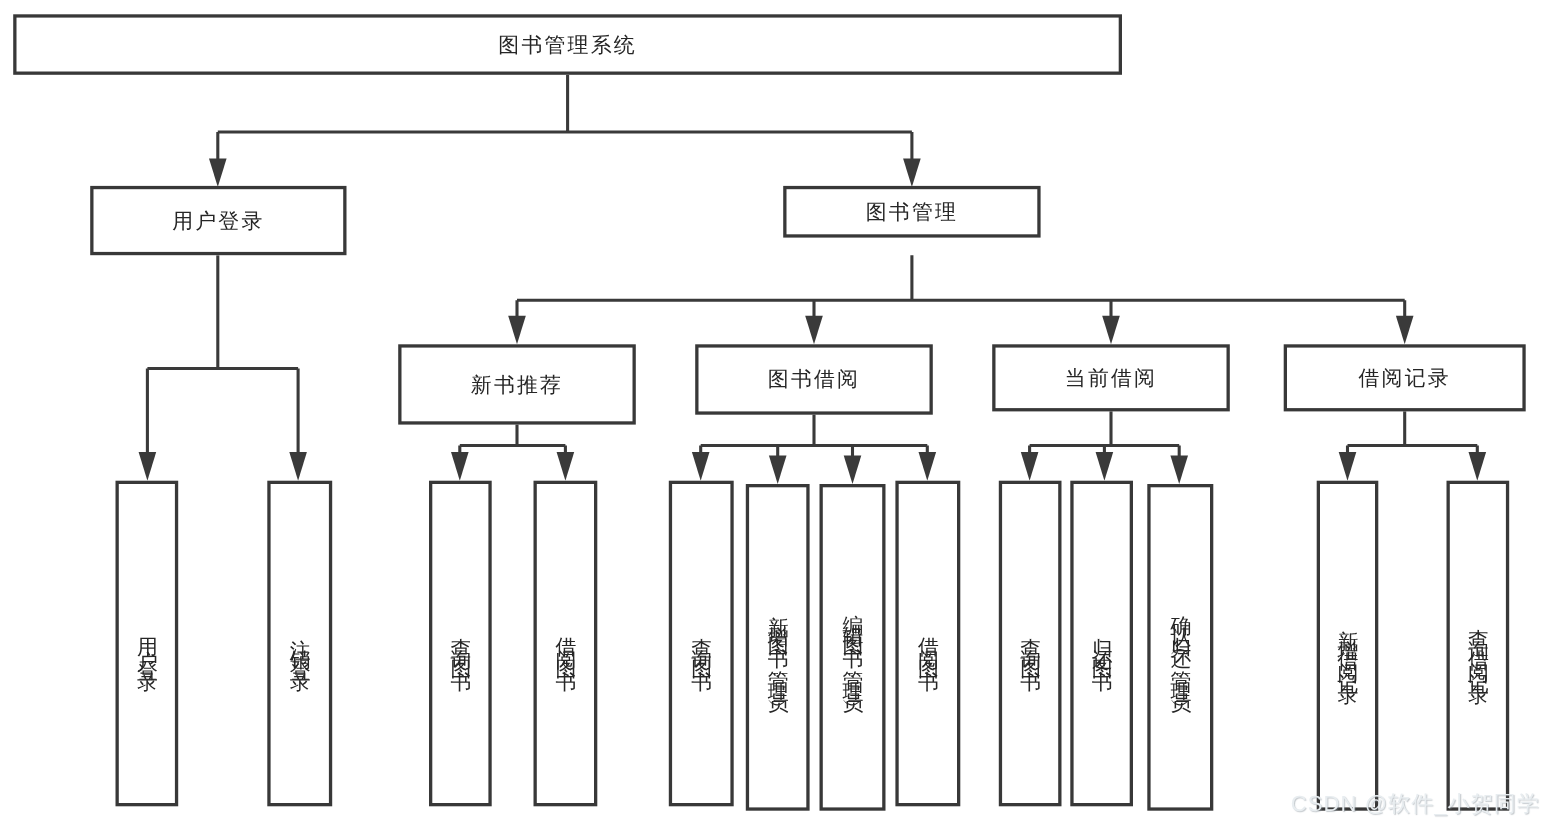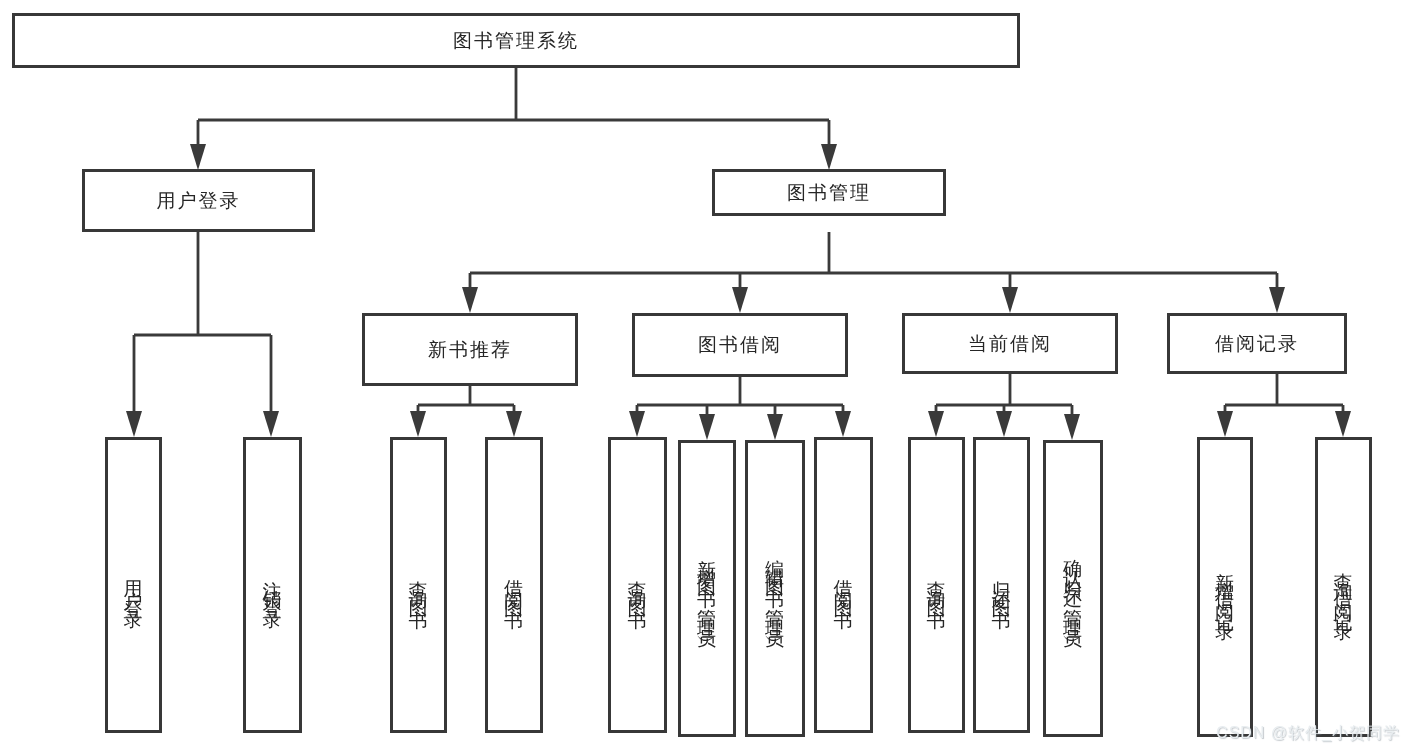--- a/index.html
+++ b/index.html
@@ -23,21 +23,21 @@
     color:var(--text);
   }
   .hbox{font-size:19px;letter-spacing:2px;}
   .vbox .vtext{
     writing-mode:vertical-rl;text-orientation:mixed;
     font-size:19px;line-height:1;letter-spacing:10px;
     white-space:nowrap;
   }
   .watermark{
     position:absolute;right:5px;bottom:3px;z-index:5;
-    font-size:16px;letter-spacing:1px;color:var(--wm);
+    font-size:20px;letter-spacing:1px;color:var(--wm);
     text-shadow:1px 1px 1px rgba(125,135,145,0.45);
     pointer-events:none;
   }
 </style>
 </head>
 <body>
 
 <div class="canvas">
 
   <svg class="connectors" width="1405" height="747" viewBox="0 0 1405 747">
@@ -90,21 +90,21 @@
 
   <div class="box hbox" style="left:362px;top:313px;width:216px;height:73px">
     <span>新书推荐</span>
   </div>
   <div class="box hbox" style="left:632px;top:313px;width:216px;height:64px">
     <span>图书借阅</span>
   </div>
   <div class="box hbox" style="left:902px;top:313px;width:216px;height:61px">
     <span>当前借阅</span>
   </div>
-  <div class="box hbox" style="left:1167px;top:313px;width:180px;height:61px">
+  <div class="box hbox" style="left:1167px;top:313px;width:220px;height:61px">
     <span>借阅记录</span>
   </div>
 
   <div class="box vbox" style="left:105px;top:437px;width:57px;height:296px">
     <span class="vtext">用户登录</span>
   </div>
   <div class="box vbox" style="left:243px;top:437px;width:59px;height:296px">
     <span class="vtext">注销登录</span>
   </div>
 

